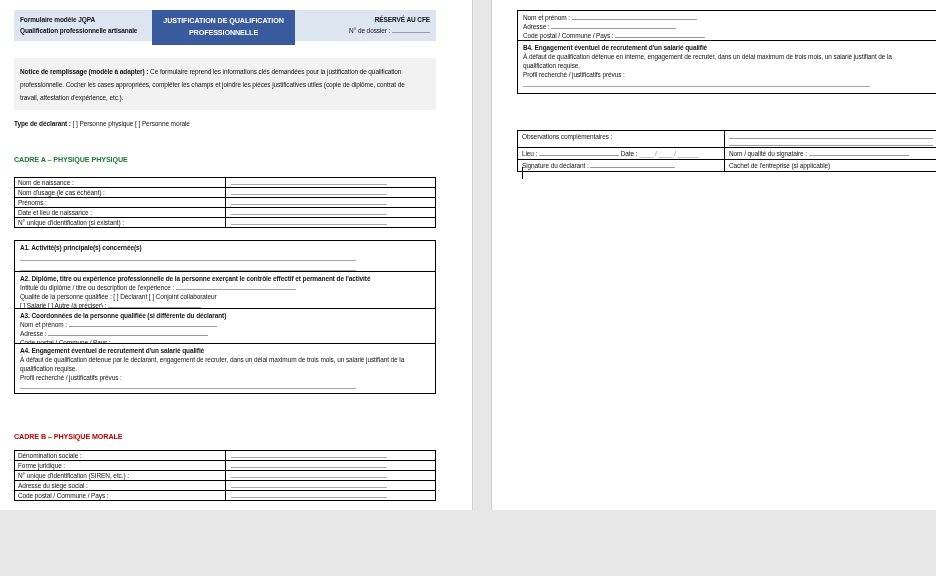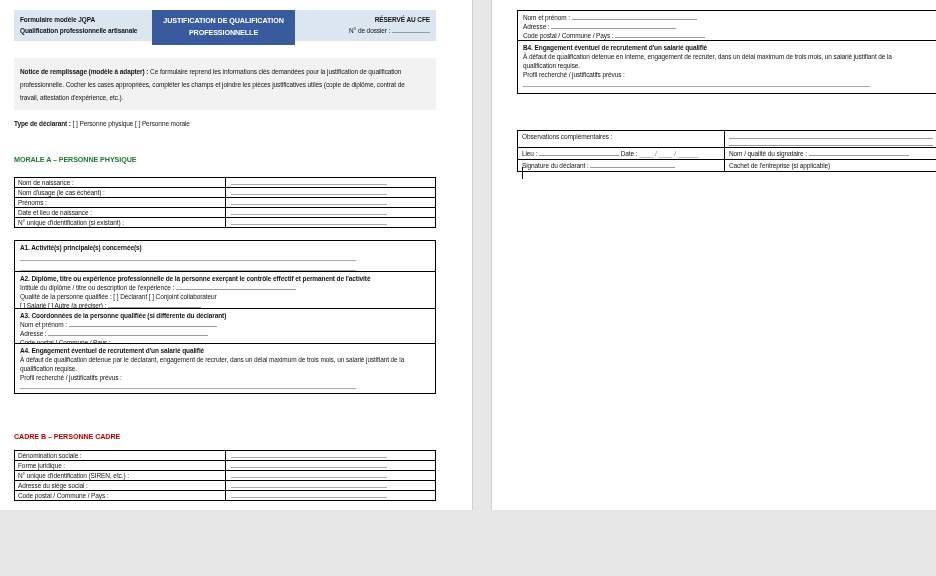--- a/index.html
+++ b/index.html
@@ -88,21 +88,21 @@
       <div><span class="b">Notice de remplissage (modèle à adapter) :</span><span> Ce formulaire reprend les informations clés demandées pour la justification de qualification</span></div>
       <div>professionnelle. Cocher les cases appropriées, compléter les champs et joindre les pièces justificatives utiles (copie de diplôme, contrat de</div>
       <div>travail, attestation d'expérience, etc.).</div>
     </div>
 
     <div class="abs typeline">
       <span class="b">Type de déclarant :</span>
       <span>[ ] Personne physique    [ ] Personne morale</span>
     </div>
 
-    <div class="abs cadre-title green" style="top:155px">MORALE A – PERSONNE PHYSIQUE</div>
+    <div class="abs cadre-title green" style="top:155px">CADRE A – PHYSIQUE PHYSIQUE</div>
 
     <table class="fields abs" style="left:14px; top:177px">
       <tbody>
           <tr>
         <td style="width:211px"><span>Nom de naissance :</span></td>
         <td>
               <div class="cellline"></div>
             </td>
       </tr>
       <tr>
@@ -153,21 +153,21 @@
       <div class="sec bt" style="height:52px">
         <div class="st">A4. Engagement éventuel de recrutement d'un salarié qualifié</div>
         <div class="row">À défaut de qualification détenue par le déclarant, engagement de recruter, dans un délai maximum de trois mois, un salarié justifiant de la</div>
         <div class="row">qualification requise.</div>
         <div class="row">Profil recherché / justificatifs prévus :</div>
         <div class="bigline" style="margin-top:6px"></div>
 
       </div>
     </div>
 
-    <div class="abs cadre-title red" style="top:432px">CADRE B – PERSONNE CADRE</div>
+    <div class="abs cadre-title red" style="top:432px">CADRE B – PHYSIQUE MORALE</div>
 
     <table class="fields abs" style="left:14px; top:450px">
       <tbody>
           <tr>
         <td style="width:211px"><span>Dénomination sociale :</span></td>
         <td>
               <div class="cellline"></div>
             </td>
       </tr>
       <tr>

